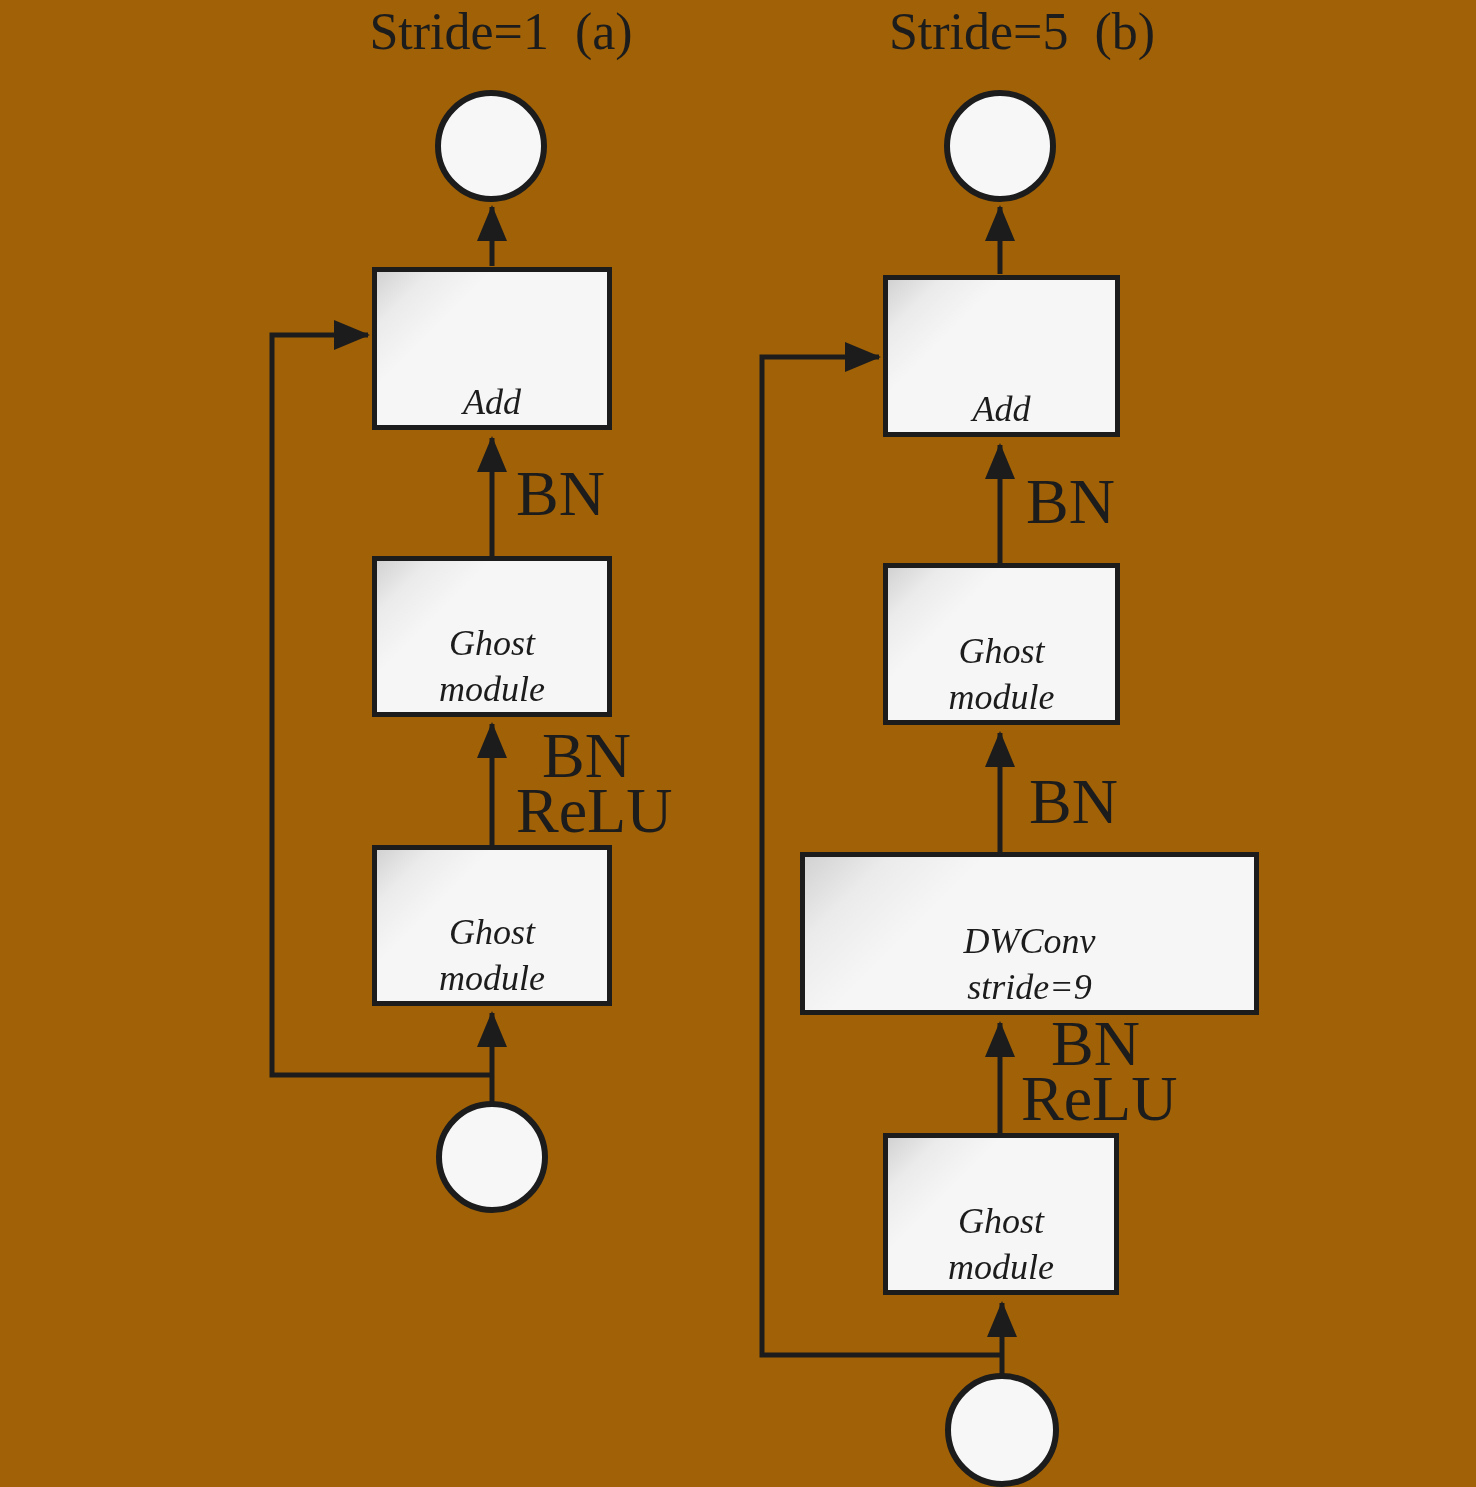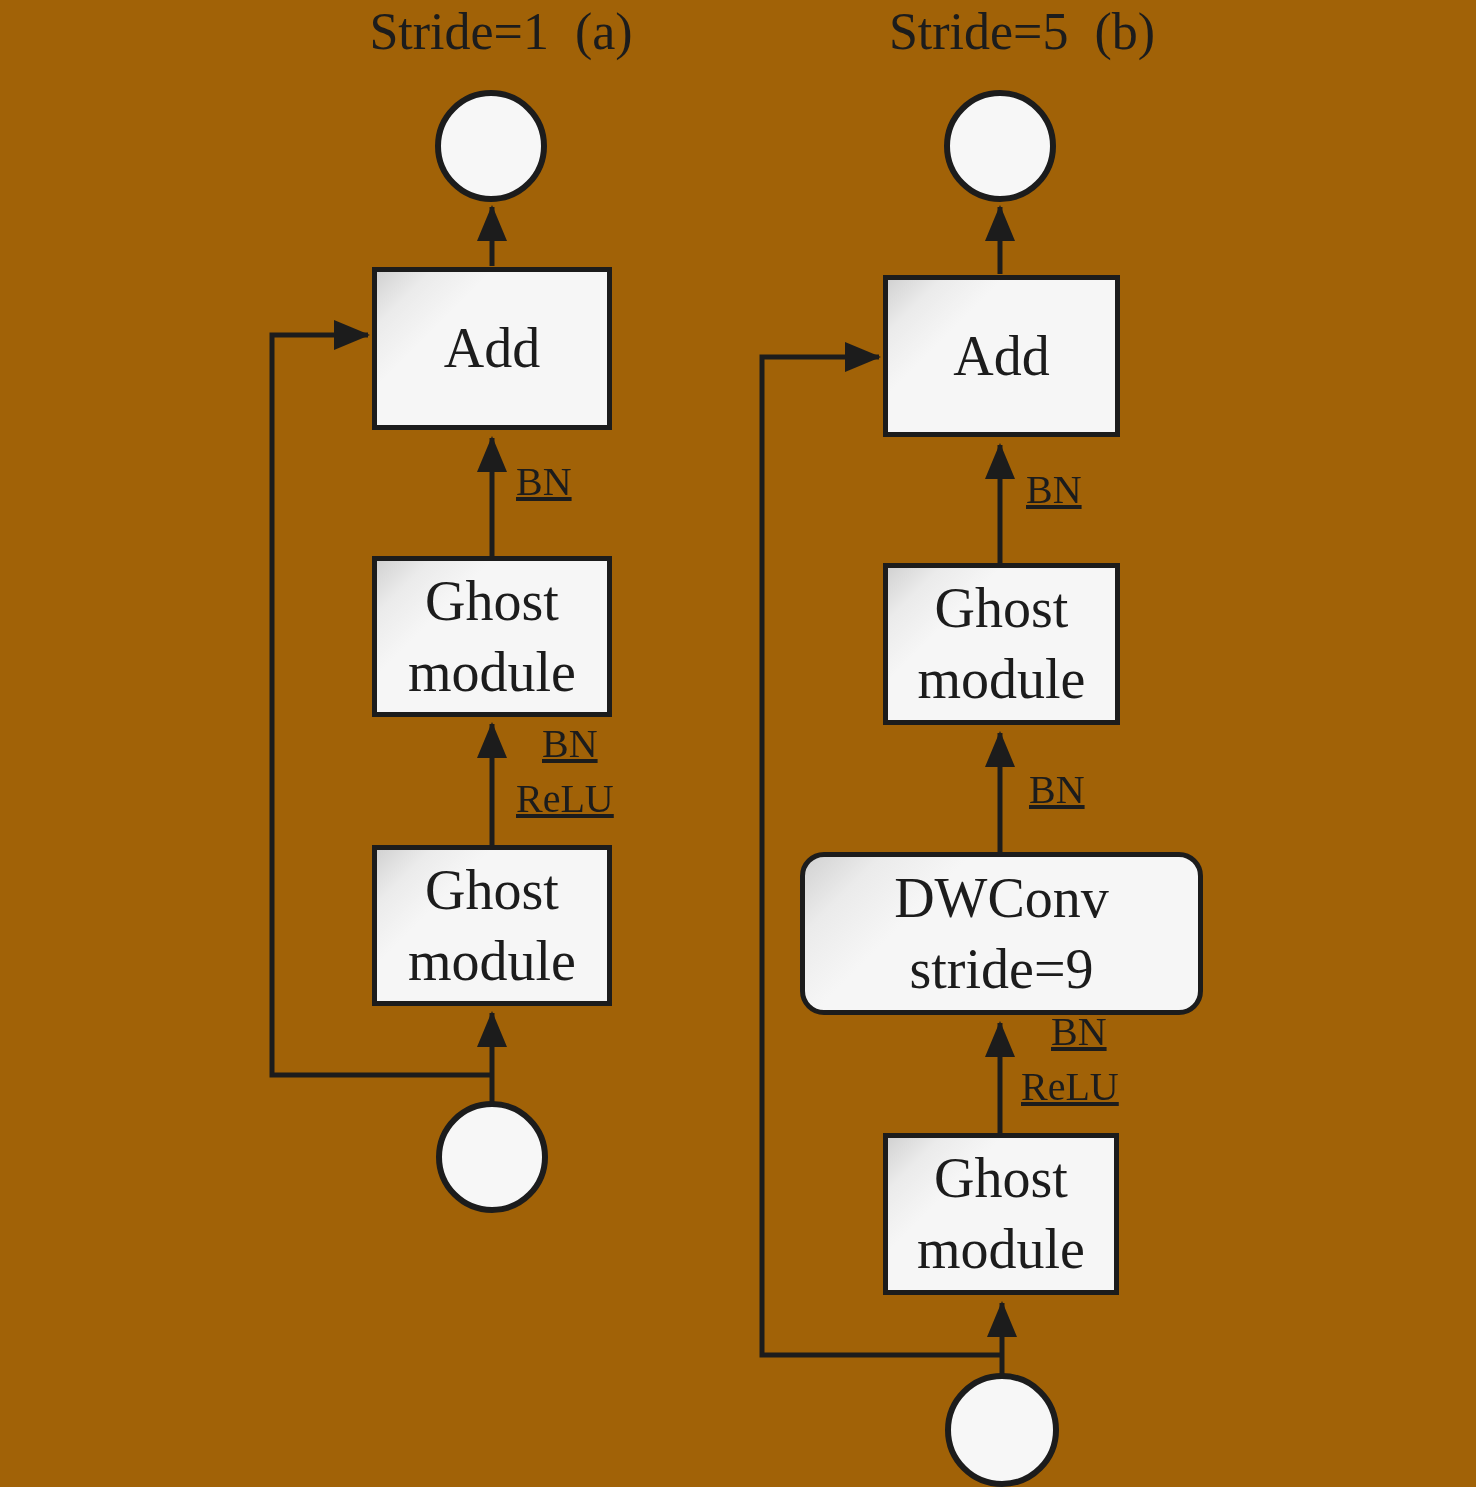--- a/index.html
+++ b/index.html
@@ -19,32 +19,32 @@
     width: 1476px; height: 1487px;
   }
   .node-box {
     position: absolute;
     box-sizing: border-box;
     border: 5px solid #1c1c1c;
     background: linear-gradient(135deg, #d2d2d2 0%, #ebebeb 14%, #f6f6f6 30%, #f6f6f6 100%);
     display: flex;
     flex-direction: column;
     align-items: center;
-    justify-content: center;
-    font-size: 56px;
+    justify-content: flex-end;
+    font-size: 36px;
     line-height: 1.26;
     text-align: center;
+    font-style: italic;
   }
   .box-line { display: block; }
   .edge-label {
     position: absolute;
-    font-size: 40px;
+    font-size: 64px;
     line-height: 1.0;
     white-space: pre;
-    text-decoration: underline;
   }
   .diagram-title {
     position: absolute;
     top: 2px;
     width: 420px;
     font-size: 52px;
     text-align: center;
     white-space: pre;
   }
 </style>
@@ -103,21 +103,21 @@
 
   <div class="node-box" style="left:883px; top:275px; width:237px; height:162px;">
     <span class="box-line">Add</span>
   </div>
 
   <div class="node-box" style="left:883px; top:563px; width:237px; height:162px;">
     <span class="box-line">Ghost</span>
     <span class="box-line">module</span>
   </div>
 
-  <div class="node-box" style="left:800px; top:852px; width:403px; height:163px;border-radius:24px;">
+  <div class="node-box" style="left:800px; top:852px; width:459px; height:163px;">
     <span class="box-line">DWConv</span>
     <span class="box-line">stride=9</span>
   </div>
 
   <div class="node-box" style="left:883px; top:1133px; width:236px; height:162px;">
     <span class="box-line">Ghost</span>
     <span class="box-line">module</span>
   </div>
 
   <div class="edge-label" style="left:1026px; top:470px;">BN</div>

